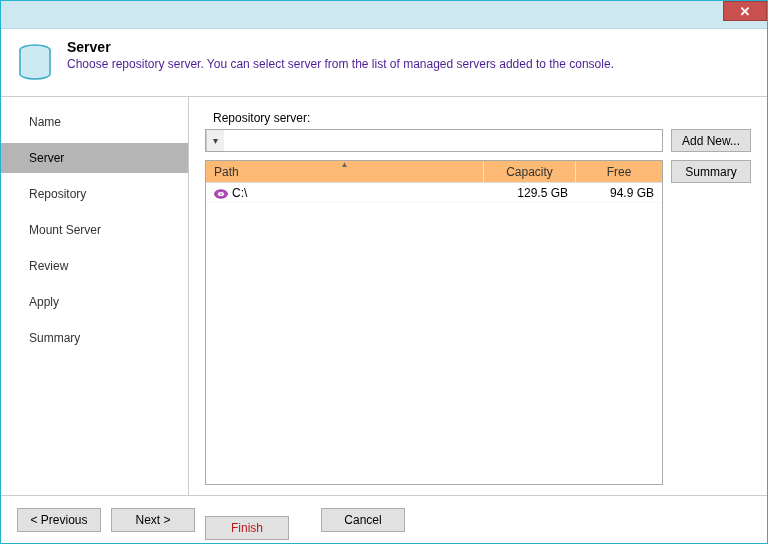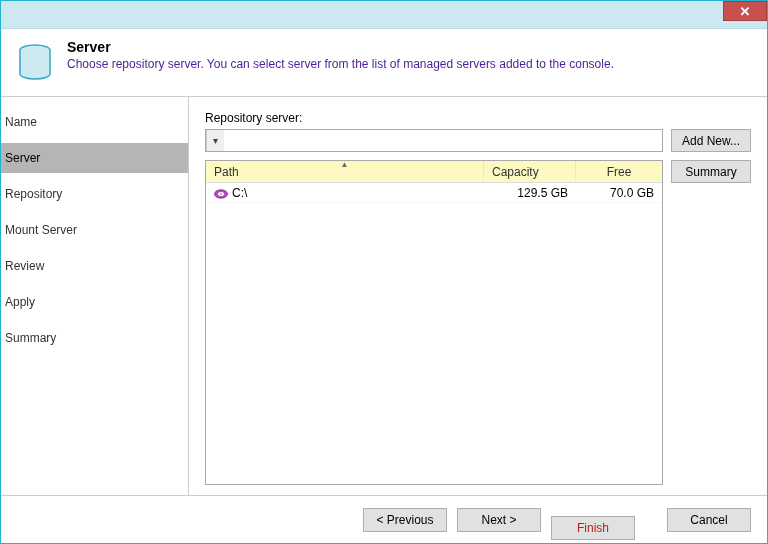--- a/index.html
+++ b/index.html
@@ -69,37 +69,37 @@
     flex: 1;
     display: flex;
     min-height: 0;
   }
   .sidebar {
     width: 188px;
     border-right: 1px solid #ccc;
     padding-top: 10px;
   }
   .nav-item {
-    padding: 8px 4px;
+    padding: 8px 28px;
     font-size: 12px;
     color: #333;
     cursor: pointer;
     margin-bottom: 6px;
   }
   .nav-item.active {
     background: #b5b5b5;
     color: #000;
   }
   .content {
     flex: 1;
     padding: 14px 16px 10px 16px;
     display: flex;
     flex-direction: column;
   }
-  .field-label { margin-bottom: 4px; font-size: 12px; }
+  .field-label { margin-bottom: 4px; font-size: 12px; margin-left: 8px; }
   .row {
     display: flex;
     align-items: stretch;
     gap: 8px;
     margin-bottom: 8px;
   }
   .combo {
     flex: 1;
     display: flex;
     border: 1px solid #a9a9a9;
@@ -148,36 +148,36 @@
   .table-wrap {
     flex: 1;
     border: 1px solid #a9a9a9;
     display: flex;
     flex-direction: column;
     background: #fff;
   }
   .thead {
     display: flex;
     border-bottom: 1px solid #ddd;
-    background: #fef9c3;
+    background: #fdba74;
     height: 22px;
     align-items: center;
   }
   .th {
     font-size: 12px;
     color: #333;
     padding: 0 8px;
     border-right: 1px solid #e5e5e5;
     height: 100%;
     display: flex;
     align-items: center;
     position: relative;
   }
   .th.path { flex: 1; }
-  .th.cap { width: 92px; justify-content:flex-start;}
+  .th.cap { width: 92px; justify-content:center;}
   .th.free { width: 86px; justify-content:center; border-right:none;}
   .sort-caret {
     position:absolute; left:50%; top:-1px; transform:translateX(-50%);
     font-size:8px; color:#666;
   }
   .tbody { flex: 1; overflow: auto; }
   .trow {
     display: flex;
     height: 20px;
     align-items: center;
@@ -189,21 +189,21 @@
   .td.free { width: 86px; text-align: right; }
   .disk-icon {
     width: 14px; height: 10px; display:inline-block;
   }
   .side-btn-col { width:80px; display:flex; flex-direction:column; gap:8px;}
   .footer {
     height: 48px;
     border-top: 1px solid #ccc;
     display: flex;
     align-items: center;
-    justify-content: flex-end;
+    justify-content: flex-start;
     gap: 10px;
     padding: 0 16px;
   }
   .footer .btn { min-width: 84px; height: 24px;}
   .footer .gap { width: 12px; }
 </style>
 </head>
 <body>
 
 <div class="window">
@@ -270,21 +270,21 @@
                 <span class="disk-icon">
                   <svg viewBox="0 0 14 10" width="14" height="10">
                     <ellipse cx="7" cy="5" rx="6.5" ry="4.2" fill="#b64bc0" stroke="#7a2a82" stroke-width="0.8"></ellipse>
                     <ellipse cx="7" cy="5" rx="3" ry="2" fill="#fff"></ellipse>
                     <ellipse cx="7" cy="5" rx="1" ry="0.7" fill="#b64bc0"></ellipse>
                   </svg>
                 </span>
                 <span>C:\</span>
               </div>
               <div class="td cap">129.5 GB</div>
-              <div class="td free">70.0 GB</div>
+              <div class="td free">94.9 GB</div>
             </div>
           </div>
         </div>
         <div class="side-btn-col">
           <button class="btn side-btn">Summary</button>
         </div>
       </div>
     </div>
   </div>
 

